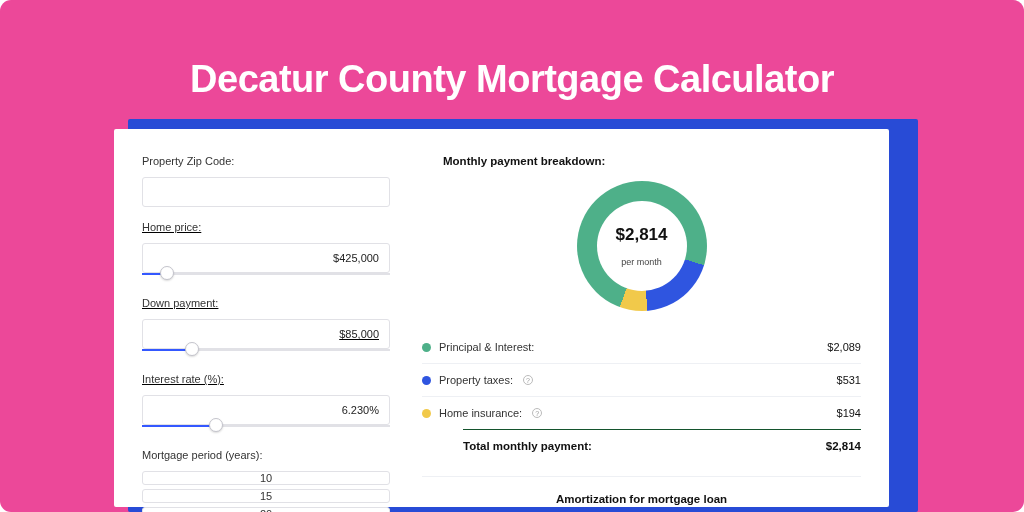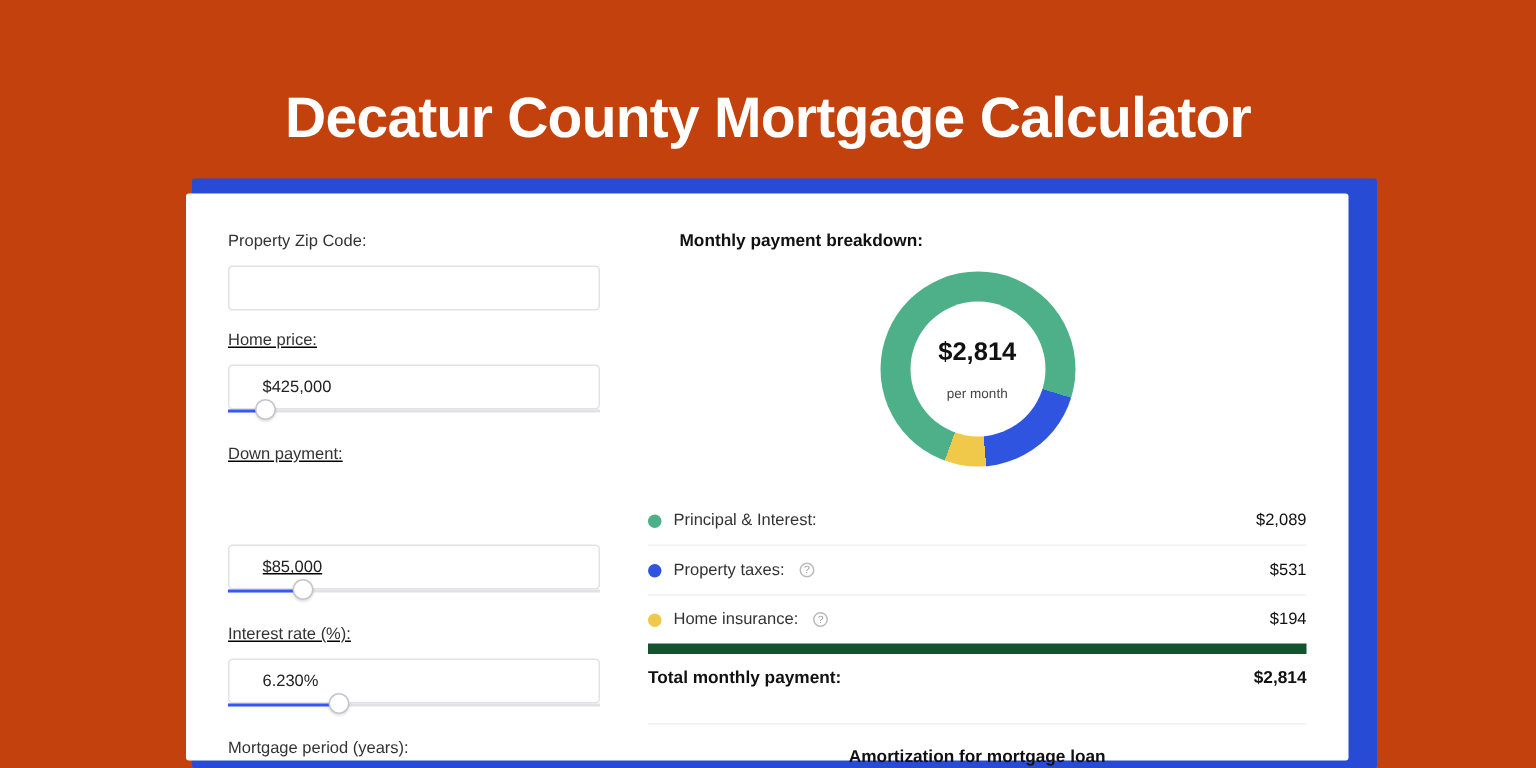--- a/index.html
+++ b/index.html
@@ -1,51 +1,51 @@
 <!DOCTYPE html>
 <html><head>
 <meta charset="utf-8">
 <style>
   * { box-sizing: border-box; margin: 0; padding: 0; }
   html, body { width: 1024px; height: 512px; overflow: hidden; font-family: -apple-system, BlinkMacSystemFont, "Segoe UI", Arial, sans-serif; }
-  .bg { width: 1024px; height: 512px; background: #c2410c; position: relative; }
+  .bg { width: 1024px; height: 512px; background: #ec4899; position: relative; border-radius: 11px; }
   .title { position: absolute; top: 58px; left: 0; right: 0; text-align: center; color: #fff; font-size: 38px; font-weight: 700; letter-spacing: -0.5px; }
   .shadow { position: absolute; top: 119px; left: 128px; width: 790px; height: 393px; background: #284bd6; border-radius: 2px; }
-  .card { position: absolute; top: 129px; left: 124px; width: 775px; height: 378px; background: #fff; border-radius: 2px; padding: 26px 28px 0 28px; display: flex; }
+  .card { position: absolute; top: 129px; left: 114px; width: 775px; height: 378px; background: #fff; border-radius: 2px; padding: 26px 28px 0 28px; display: flex; }
   .left { width: 248px; flex: 0 0 248px; }
   .right { flex: 1; padding-left: 32px; }
   .field-label { font-size: 11px; color: #333; margin-bottom: 10px; }
-  .text-input { width: 100%; height: 30px; border: 1px solid #e1e1e6; border-radius: 3px; background: #fff; padding: 0 22px; font-size: 11px; color: #222; }
+  .text-input { width: 100%; height: 30px; border: 1px solid #e1e1e6; border-radius: 3px; background: #fff; padding: 0 10px; font-size: 11px; color: #222; text-align: right; }
   .field { margin-bottom: 14px; position: relative; }
   .field.with-slider { margin-bottom: 22px; text-decoration: underline; }
   .slider-track { position: relative; width: 100%; height: 2px; background: #e1e1e6; margin-top: 0; }
   .slider-fill { position: absolute; left: 0; top: 0; height: 2px; background: #3458ff; }
   .slider-thumb { position: absolute; width: 14px; height: 14px; background: #fff; border: 1px solid #c4c4cc; border-radius: 50%; top: -7px; transform: translateX(-50%); box-shadow: 0 1px 2px rgba(0,0,0,0.15); }
   .dp-row { display: flex; gap: 8px; }
-  .dp-amount { flex: 1.9; margin-top: 44px; }
+  .dp-amount { flex: 1.9; }
   .dp-pct { flex: 1; }
   .period-row { display: flex; gap: 4px; flex-direction: column; }
   .period-btn { flex: 1; height: 26px; border: 1px solid #e1e1e6; border-radius: 3px; background: #fff; font-size: 11px; color: #333; display: flex; align-items: center; justify-content: center; cursor: pointer; }
   .period-btn.active { background: #cfe4ff; border-color: #86b8ff; color: #1a4fa8; font-weight: 600; }
   .toggle-row { display: flex; align-items: center; gap: 8px; margin-top: 14px; }
   .toggle { width: 28px; height: 14px; background: #e1e1e6; border-radius: 9px; position: relative; cursor: pointer; }
   .r-heading { font-size: 11.5px; font-weight: 700; color: #111; margin-bottom: 14px; margin-left: 21px; }
   .donut-wrap { display: flex; justify-content: center; margin-bottom: 20px; }
   .donut { width: 130px; height: 130px; border-radius: 50%; position: relative; }
   .donut-hole { position: absolute; top: 20px; left: 20px; width: 90px; height: 90px; background: #fff; border-radius: 50%; display: flex; flex-direction: column; align-items: center; justify-content: center; }
   .donut-val { font-size: 17px; font-weight: 700; color: #111; }
   .donut-sub { font-size: 9px; color: #444; margin-top: 12px; }
   .legend { margin-top: 4px; }
   .legend-row { display: flex; align-items: center; justify-content: space-between; padding: 10px 0; border-top: 1px solid #eef0f4; }
   .legend-row:first-child { border-top: none; gap: 28px; }
   .legend-left { display: flex; align-items: center; gap: 8px; }
   .dot { width: 9px; height: 9px; border-radius: 50%; }
   .legend-label { font-size: 11px; color: #333; }
   .legend-val { font-size: 11px; color: #111; }
-  .total-row { display: flex; justify-content: space-between; padding: 10px 0; border-top: 7px solid #14532d; font-weight: 700; font-size: 11.5px; color: #111; }
+  .total-row { display: flex; justify-content: space-between; padding: 10px 0; border-top: 1px solid #14532d; font-weight: 700; font-size: 11.5px; color: #111; margin-left: 41px; }
   .info-ic { display: inline-block; width: 10px; height: 10px; border: 1px solid #bbb; border-radius: 50%; font-size: 7px; color: #999; line-height: 9px; text-align: center; margin-left: 2px; }
   .amort { margin-top: 14px; border-top: 1px solid #eef0f4; padding-top: 16px; }
   .amort-h { font-size: 11.5px; font-weight: 700; color: #111; margin-bottom: 4px; text-align: center; }
 </style>
 </head>
 <body>
 
 <div class="bg">
   <div class="title">Decatur County Mortgage Calculator</div>
   <div class="shadow"></div>

